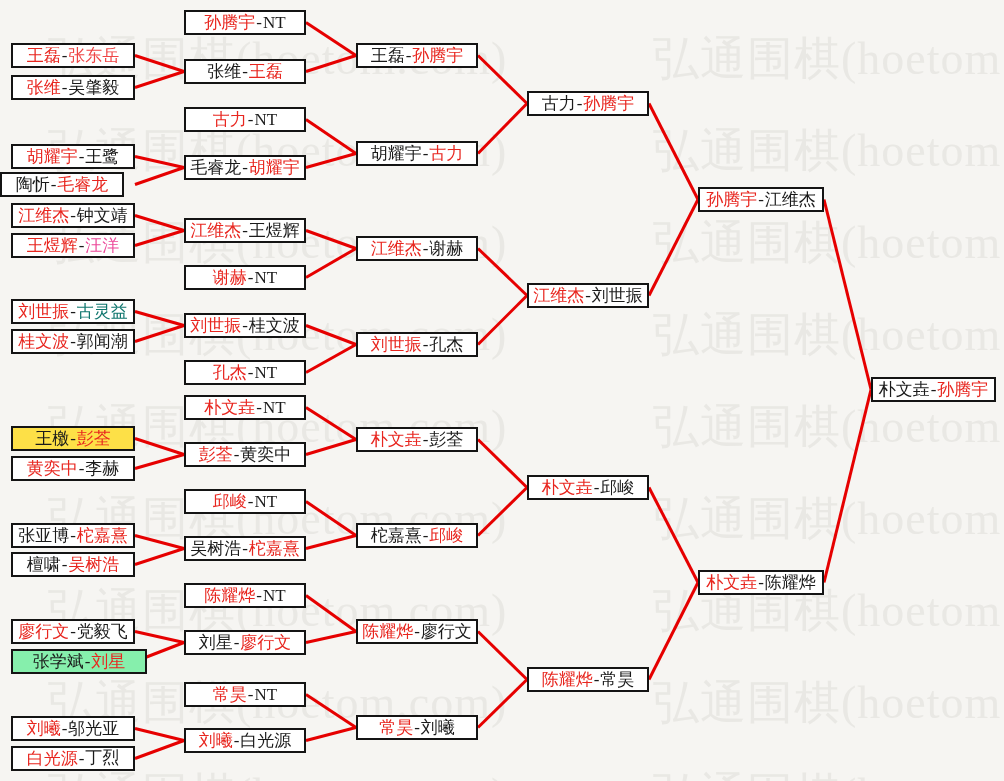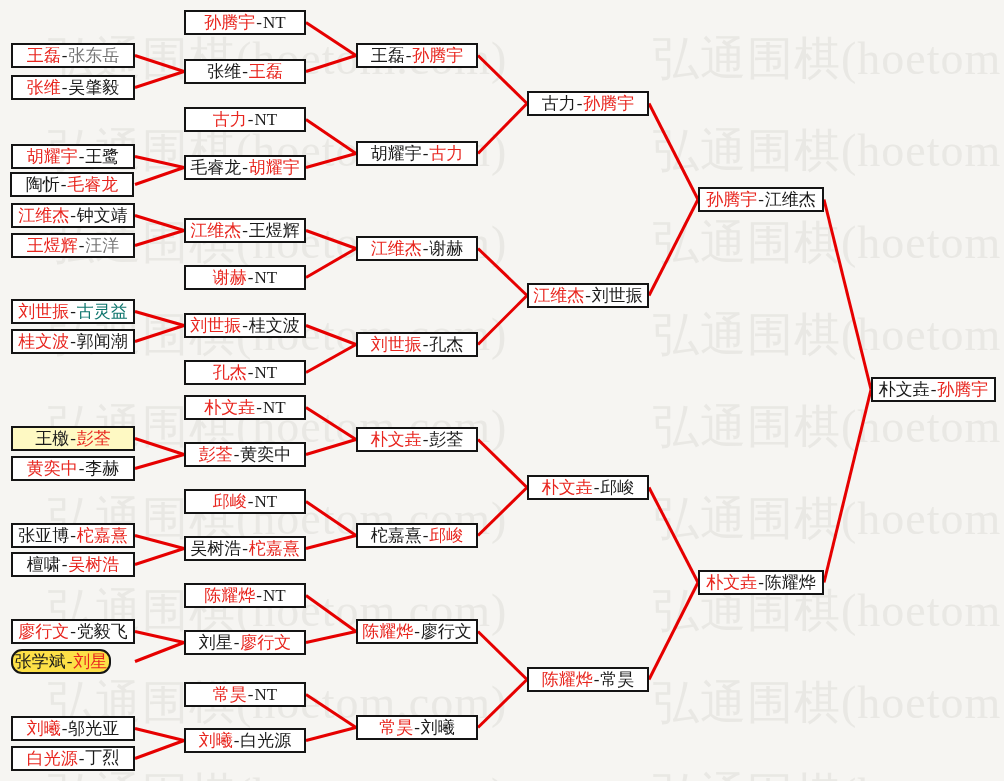--- a/index.html
+++ b/index.html
@@ -123,58 +123,58 @@
       <line x1="478" y1="727.5" x2="527" y2="679.5" stroke="#e60000" stroke-width="3"></line>
       <line x1="649" y1="487.5" x2="698" y2="582.5" stroke="#e60000" stroke-width="3"></line>
       <line x1="649" y1="679.5" x2="698" y2="582.5" stroke="#e60000" stroke-width="3"></line>
       <line x1="824" y1="199.5" x2="871" y2="389.5" stroke="#e60000" stroke-width="3"></line>
       <line x1="824" y1="582.5" x2="871" y2="389.5" stroke="#e60000" stroke-width="3"></line>
     </svg>
   <div id="boxes">
       <div class="match-box" style="left: 11px; top: 43px; width: 124px; height: 25px; border-color: rgb(20, 20, 20); background: rgb(255, 255, 255);">
         <span style="color: rgb(232, 38, 31);">王磊</span>
         <span class="sep">-</span>
-        <span style="color: #737373;">张东岳</span>
+        <span style="color: #ef4444;">张东岳</span>
       </div>
       <div class="match-box" style="left: 11px; top: 75px; width: 124px; height: 25px; border-color: rgb(20, 20, 20); background: rgb(255, 255, 255);">
         <span style="color: rgb(232, 38, 31);">张维</span>
         <span class="sep">-</span>
         <span style="color: rgb(26, 26, 26);">吴肇毅</span>
       </div>
       <div class="match-box" style="left: 11px; top: 144px; width: 124px; height: 25px; border-color: rgb(20, 20, 20); background: rgb(255, 255, 255);">
         <span style="color: rgb(232, 38, 31);">胡耀宇</span>
         <span class="sep">-</span>
         <span style="color: rgb(26, 26, 26);">王鹭</span>
       </div>
-      <div class="match-box" style="left: 10px; top: 172px; width: 124px; height: 25px; border-color: rgb(20, 20, 20); background: rgb(255, 255, 255);">
+      <div class="match-box" style="left: 0; top: 172px; width: 124px; height: 25px; border-color: rgb(20, 20, 20); background: rgb(255, 255, 255);">
         <span style="color: rgb(26, 26, 26);">陶忻</span>
         <span class="sep">-</span>
         <span style="color: rgb(232, 38, 31);">毛睿龙</span>
       </div>
       <div class="match-box" style="left: 11px; top: 203px; width: 124px; height: 25px; border-color: rgb(20, 20, 20); background: rgb(255, 255, 255);">
         <span style="color: rgb(232, 38, 31);">江维杰</span>
         <span class="sep">-</span>
         <span style="color: rgb(26, 26, 26);">钟文靖</span>
       </div>
       <div class="match-box" style="left: 11px; top: 233px; width: 124px; height: 25px; border-color: rgb(20, 20, 20); background: rgb(255, 255, 255);">
         <span style="color: rgb(232, 38, 31);">王煜辉</span>
         <span class="sep">-</span>
-        <span style="color: #737373;">汪洋</span>
+        <span style="color: #ec4899;">汪洋</span>
       </div>
       <div class="match-box" style="left: 11px; top: 299px; width: 124px; height: 25px; border-color: rgb(20, 20, 20); background: rgb(255, 255, 255);">
         <span style="color: rgb(232, 38, 31);">刘世振</span>
         <span class="sep">-</span>
         <span style="color: #0f766e;">古灵益</span>
       </div>
       <div class="match-box" style="left: 11px; top: 329px; width: 124px; height: 25px; border-color: rgb(20, 20, 20); background: rgb(255, 255, 255);">
         <span style="color: rgb(232, 38, 31);">桂文波</span>
         <span class="sep">-</span>
         <span style="color: rgb(26, 26, 26);">郭闻潮</span>
       </div>
-      <div class="match-box" style="left: 11px; top: 426px; width: 124px; height: 25px; border-color: rgb(20, 20, 20); background: #fef9c3;">
+      <div class="match-box" style="left: 11px; top: 426px; width: 124px; height: 25px; border-color: rgb(20, 20, 20); background: #fde047;">
         <span style="color: rgb(26, 26, 26);">王檄</span>
         <span class="sep">-</span>
         <span style="color: rgb(232, 38, 31);">彭荃</span>
       </div>
       <div class="match-box" style="left: 11px; top: 456px; width: 124px; height: 25px; border-color: rgb(20, 20, 20); background: rgb(255, 255, 255);">
         <span style="color: rgb(232, 38, 31);">黄奕中</span>
         <span class="sep">-</span>
         <span style="color: rgb(26, 26, 26);">李赫</span>
       </div>
       <div class="match-box" style="left: 11px; top: 523px; width: 124px; height: 25px; border-color: rgb(20, 20, 20); background: rgb(255, 255, 255);">
@@ -185,21 +185,21 @@
       <div class="match-box" style="left: 11px; top: 552px; width: 124px; height: 25px; border-color: rgb(20, 20, 20); background: rgb(255, 255, 255);">
         <span style="color: rgb(26, 26, 26);">檀啸</span>
         <span class="sep">-</span>
         <span style="color: rgb(232, 38, 31);">吴树浩</span>
       </div>
       <div class="match-box" style="left: 11px; top: 619px; width: 124px; height: 25px; border-color: rgb(20, 20, 20); background: rgb(255, 255, 255);">
         <span style="color: rgb(232, 38, 31);">廖行文</span>
         <span class="sep">-</span>
         <span style="color: rgb(26, 26, 26);">党毅飞</span>
       </div>
-      <div class="match-box" style="left: 11px; top: 649px; width: 100px; height: 25px; border-color: rgb(20, 20, 20); background: #fde047; border-radius: 11px;">
+      <div class="match-box" style="left: 11px; top: 649px; width: 136px; height: 25px; border-color: rgb(20, 20, 20); background: #86efac;">
         <span style="color: rgb(26, 26, 26);">张学斌</span>
         <span class="sep">-</span>
         <span style="color: rgb(232, 38, 31);">刘星</span>
       </div>
       <div class="match-box" style="left: 11px; top: 716px; width: 124px; height: 25px; border-color: rgb(20, 20, 20); background: rgb(255, 255, 255);">
         <span style="color: rgb(232, 38, 31);">刘曦</span>
         <span class="sep">-</span>
         <span style="color: rgb(26, 26, 26);">邬光亚</span>
       </div>
       <div class="match-box" style="left: 11px; top: 746px; width: 124px; height: 25px; border-color: rgb(20, 20, 20); background: rgb(255, 255, 255);">

